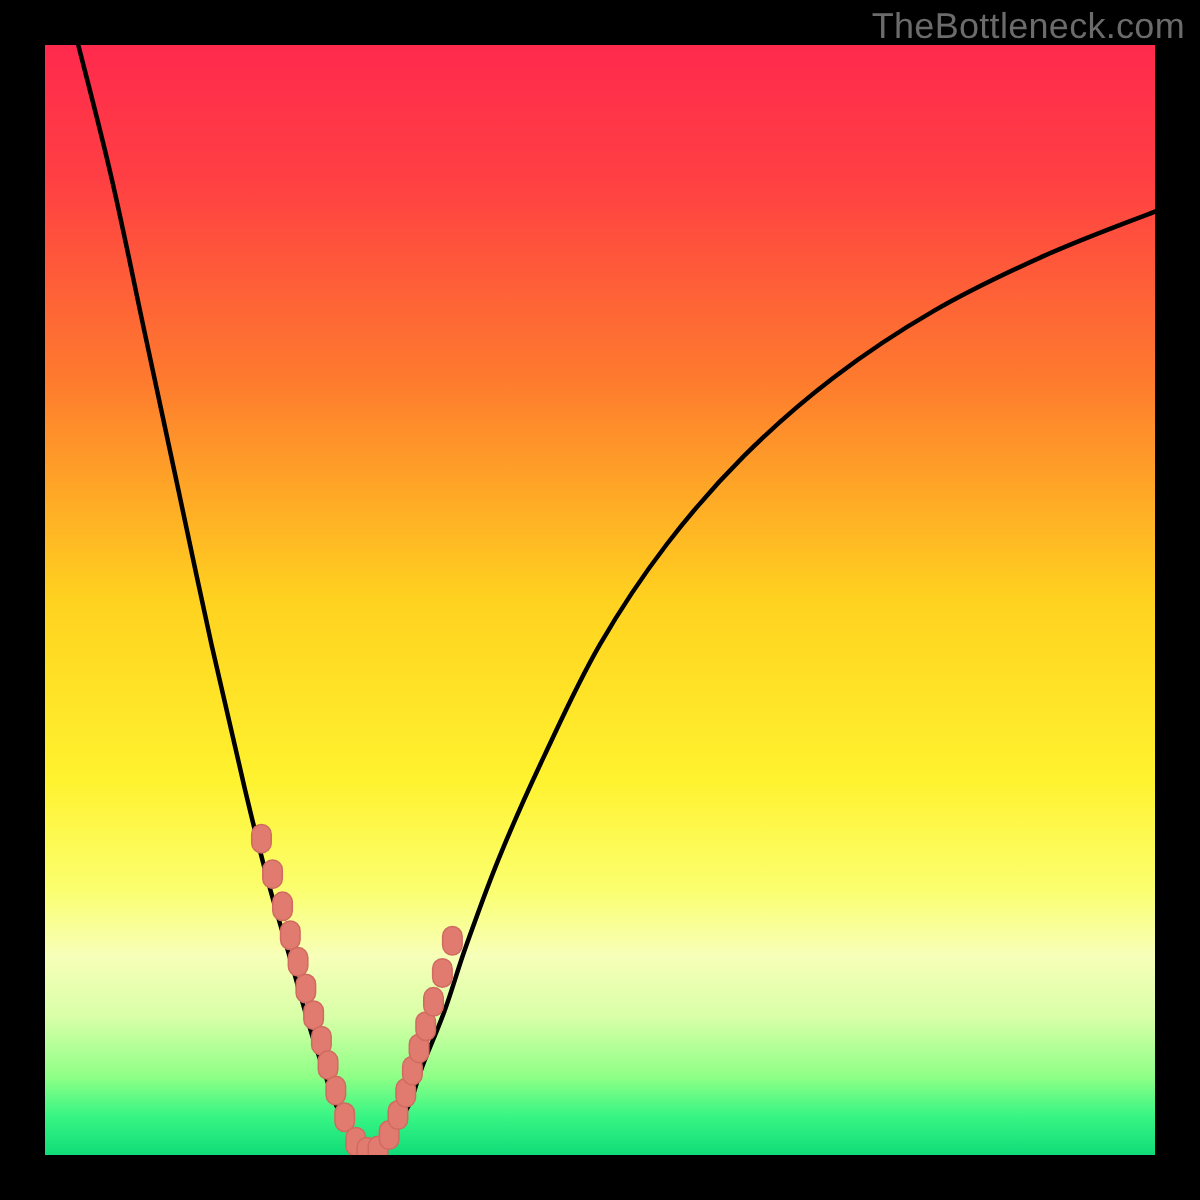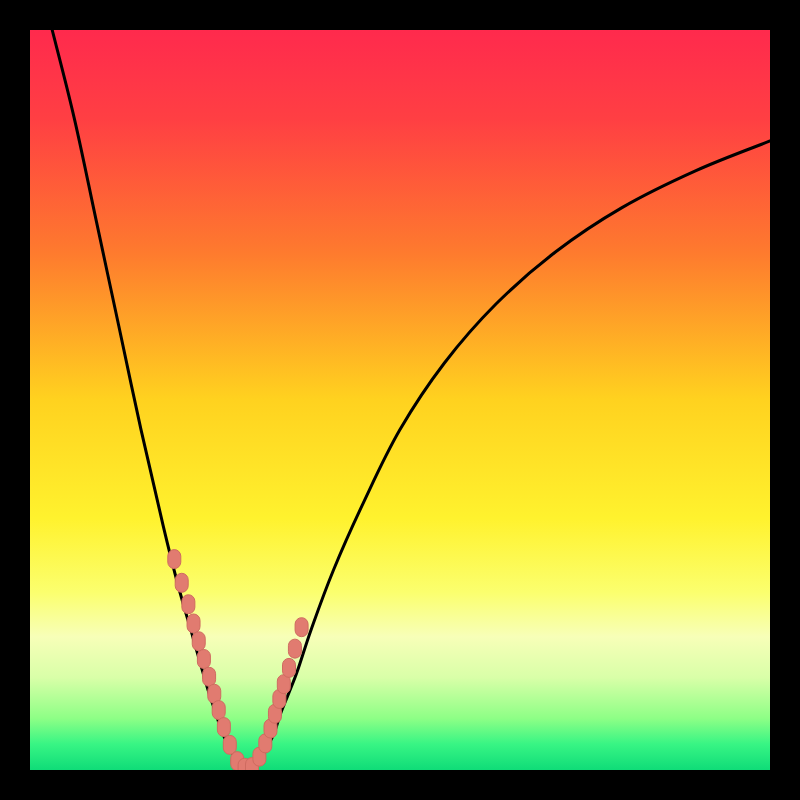--- a/index.html
+++ b/index.html
@@ -101,13 +101,14 @@
           <rect x="234.00" y="689.06" width="13" height="19" rx="6.5" ry="6.5" fill="#e17b70" stroke="#cf6b60" stroke-width="1"></rect>
           <rect x="238.44" y="674.26" width="13" height="19" rx="6.5" ry="6.5" fill="#e17b70" stroke="#cf6b60" stroke-width="1"></rect>
           <rect x="242.88" y="659.46" width="13" height="19" rx="6.5" ry="6.5" fill="#e17b70" stroke="#cf6b60" stroke-width="1"></rect>
           <rect x="247.32" y="644.66" width="13" height="19" rx="6.5" ry="6.5" fill="#e17b70" stroke="#cf6b60" stroke-width="1"></rect>
           <rect x="252.50" y="628.38" width="13" height="19" rx="6.5" ry="6.5" fill="#e17b70" stroke="#cf6b60" stroke-width="1"></rect>
           <rect x="258.42" y="609.14" width="13" height="19" rx="6.5" ry="6.5" fill="#e17b70" stroke="#cf6b60" stroke-width="1"></rect>
           <rect x="265.08" y="587.68" width="13" height="19" rx="6.5" ry="6.5" fill="#e17b70" stroke="#cf6b60" stroke-width="1"></rect>
         </g>
     </svg>
   </div>
+  <div class="watermark">TheBottleneck.com</div>
 </div>
 
 </body></html>

